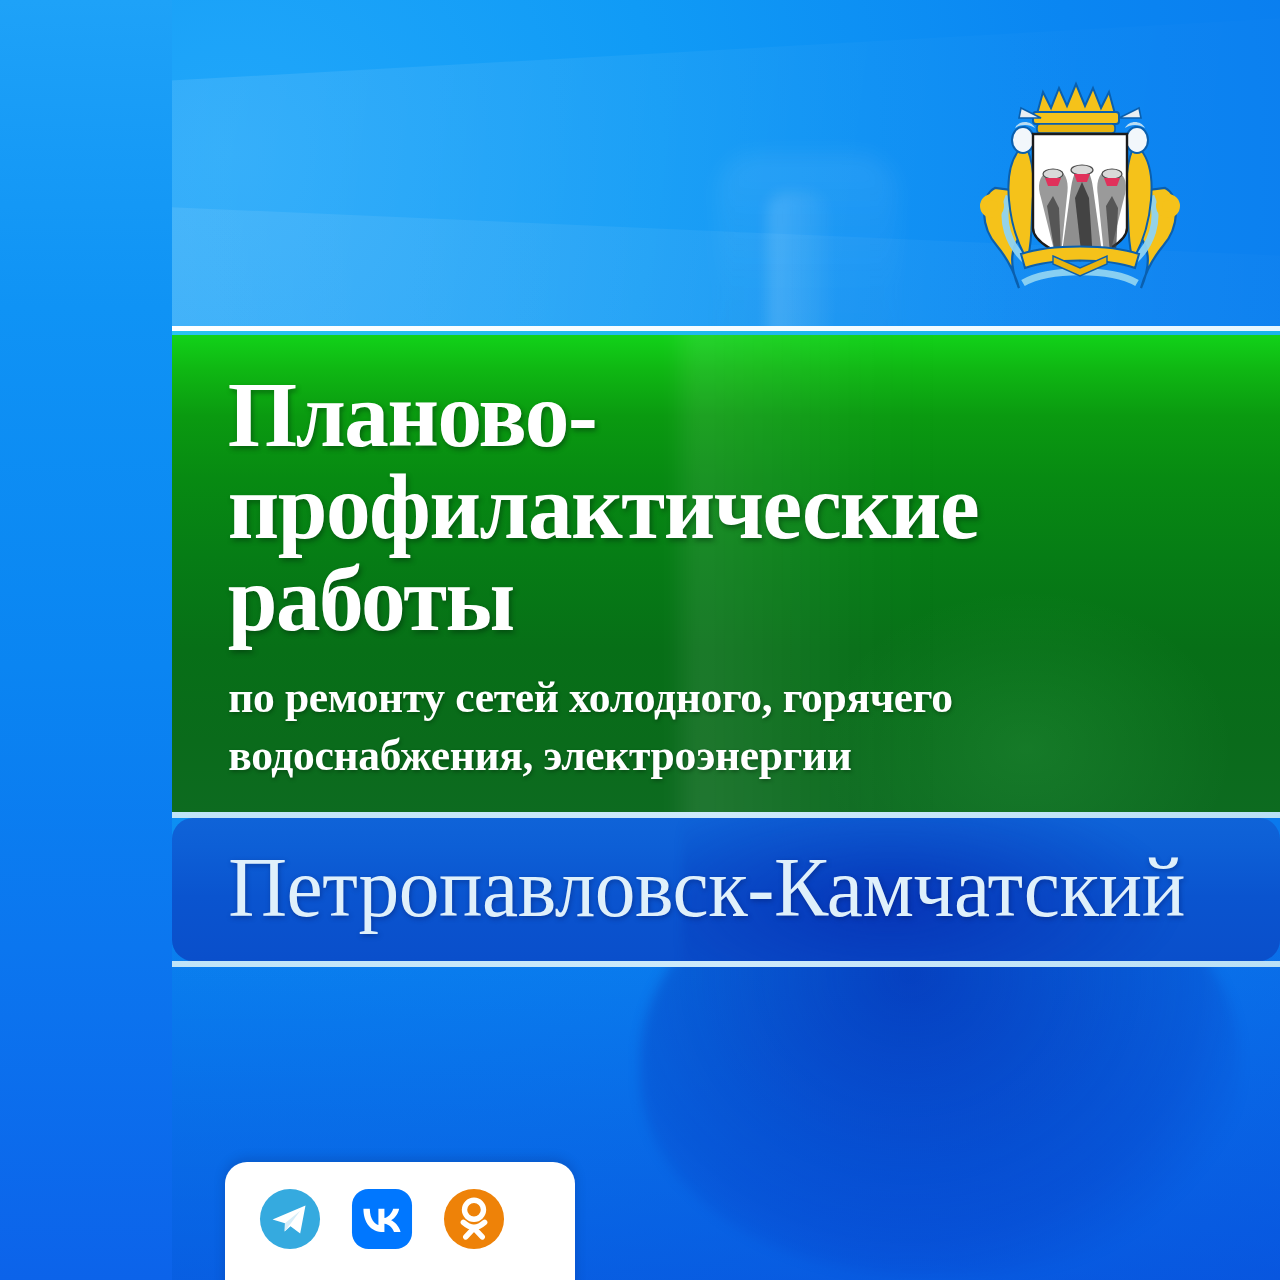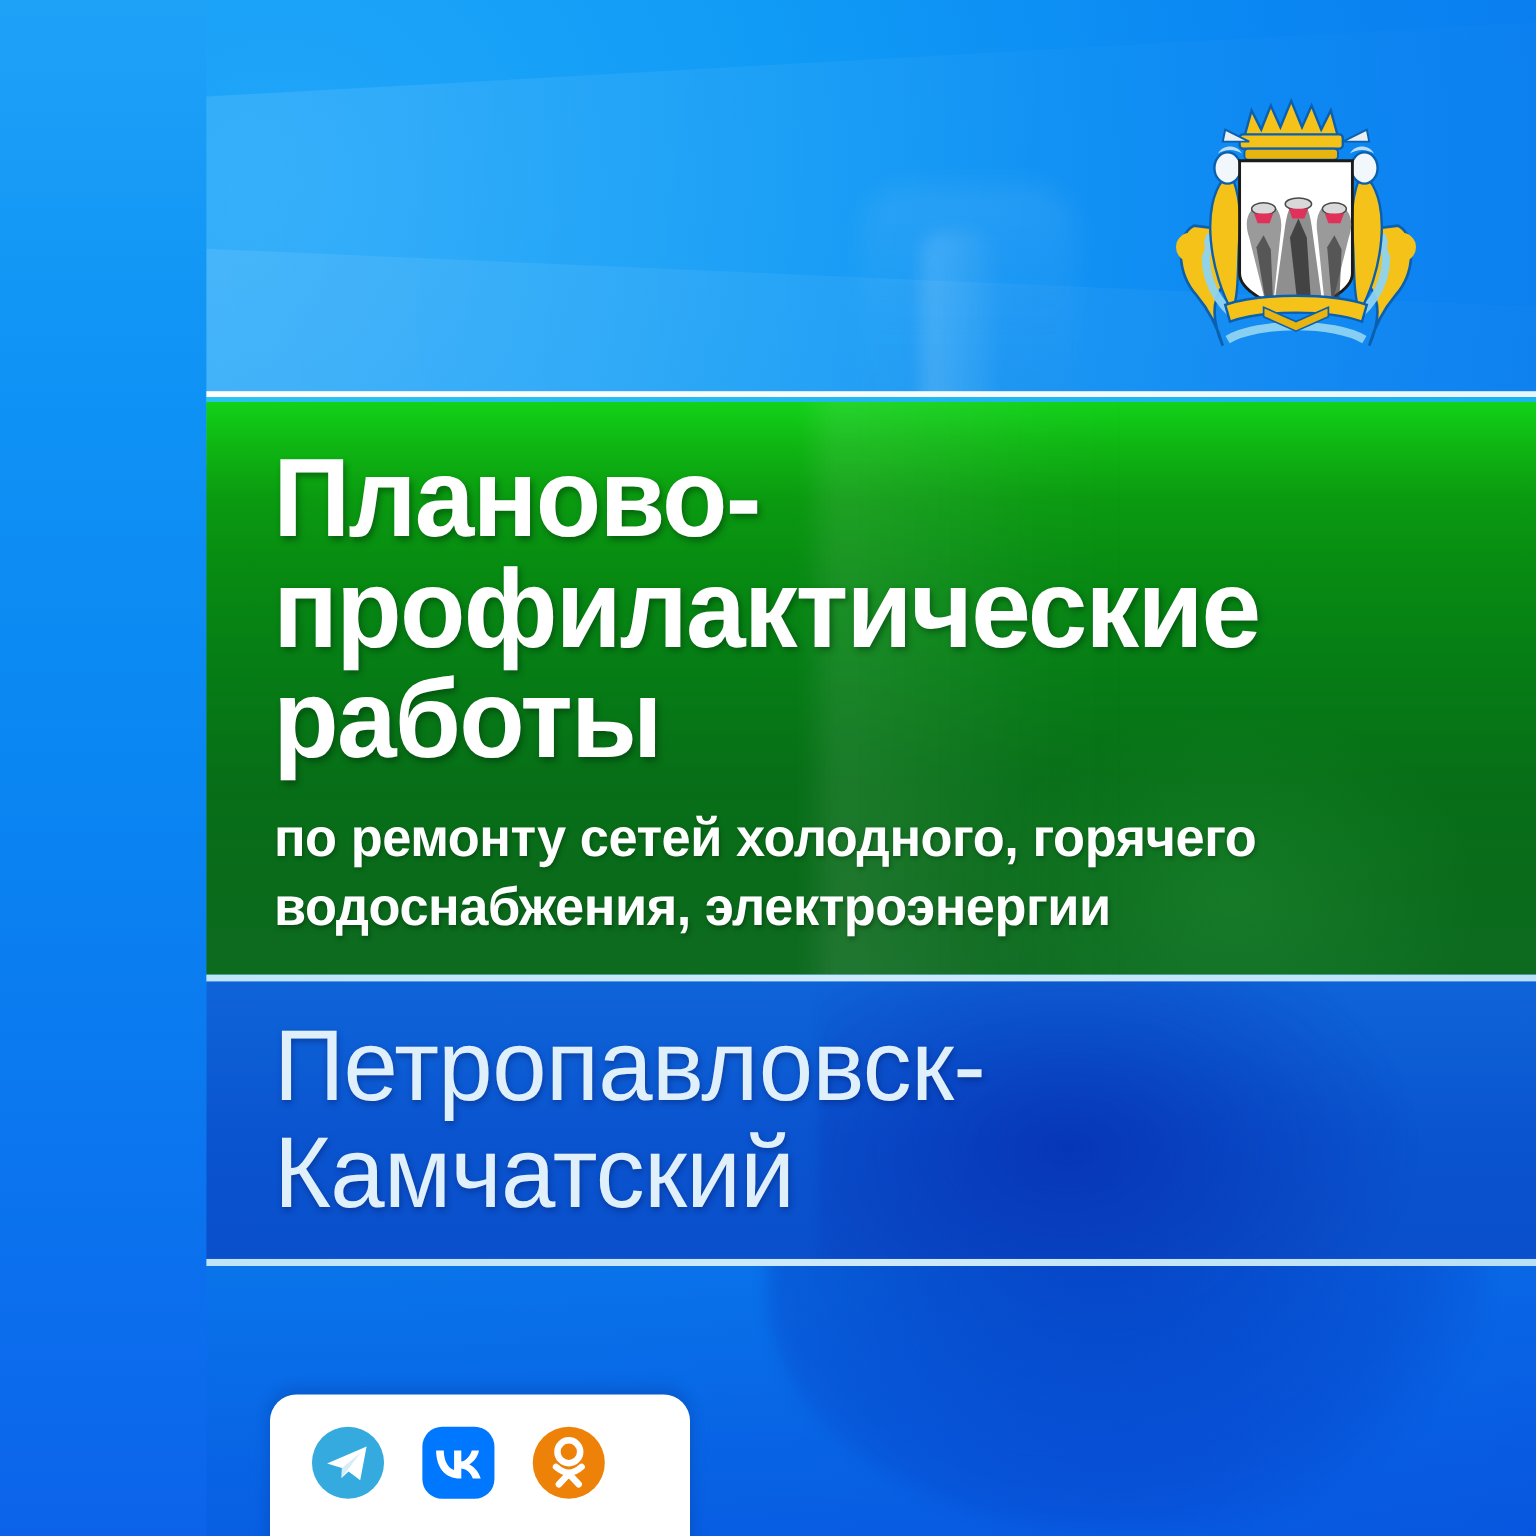--- a/index.html
+++ b/index.html
@@ -81,20 +81,21 @@
     left: 975px; top: 78px;
     width: 210px; height: 215px;
   }
   .coat svg { width: 100%; height: 100%; display: block; }
 
   
   .panel-stack {
     position: absolute;
     left: 172px; top: 326px;
     width: 1108px;
+    font-family: Liberation Serif, serif;
   }
 
   .rule-white {
     height: 5px;
     background: linear-gradient(90deg, #ffffff, #f2fbff 70%, #e6f6ff);
   }
   .rule-cyan {
     height: 4px;
     background: linear-gradient(90deg, #29c3f0, #1fb9ee 50%, #18b4ec);
   }
@@ -154,20 +155,21 @@
     text-shadow: 1px 2px 4px rgba(0,40,10,0.42);
     transform: scaleX(0.97);
     transform-origin: left center;
   }
 
   .panel-blue {
     position: relative;
     background:
       linear-gradient(180deg, #0f63d8 0%, #0d5fd6 20%, #0a54cf 55%, #0a4fcb 100%);
     overflow: hidden;
+    border-radius: 21px;
   }
   .panel-blue::after {
     content: "";
     position: absolute;
     left: 46%; top: -30%;
     width: 520px; height: 180%;
     background: radial-gradient(ellipse at 40% 50%, rgba(4,30,165,0.55), rgba(4,30,165,0) 66%);
     filter: blur(4px);
     pointer-events: none;
   }

